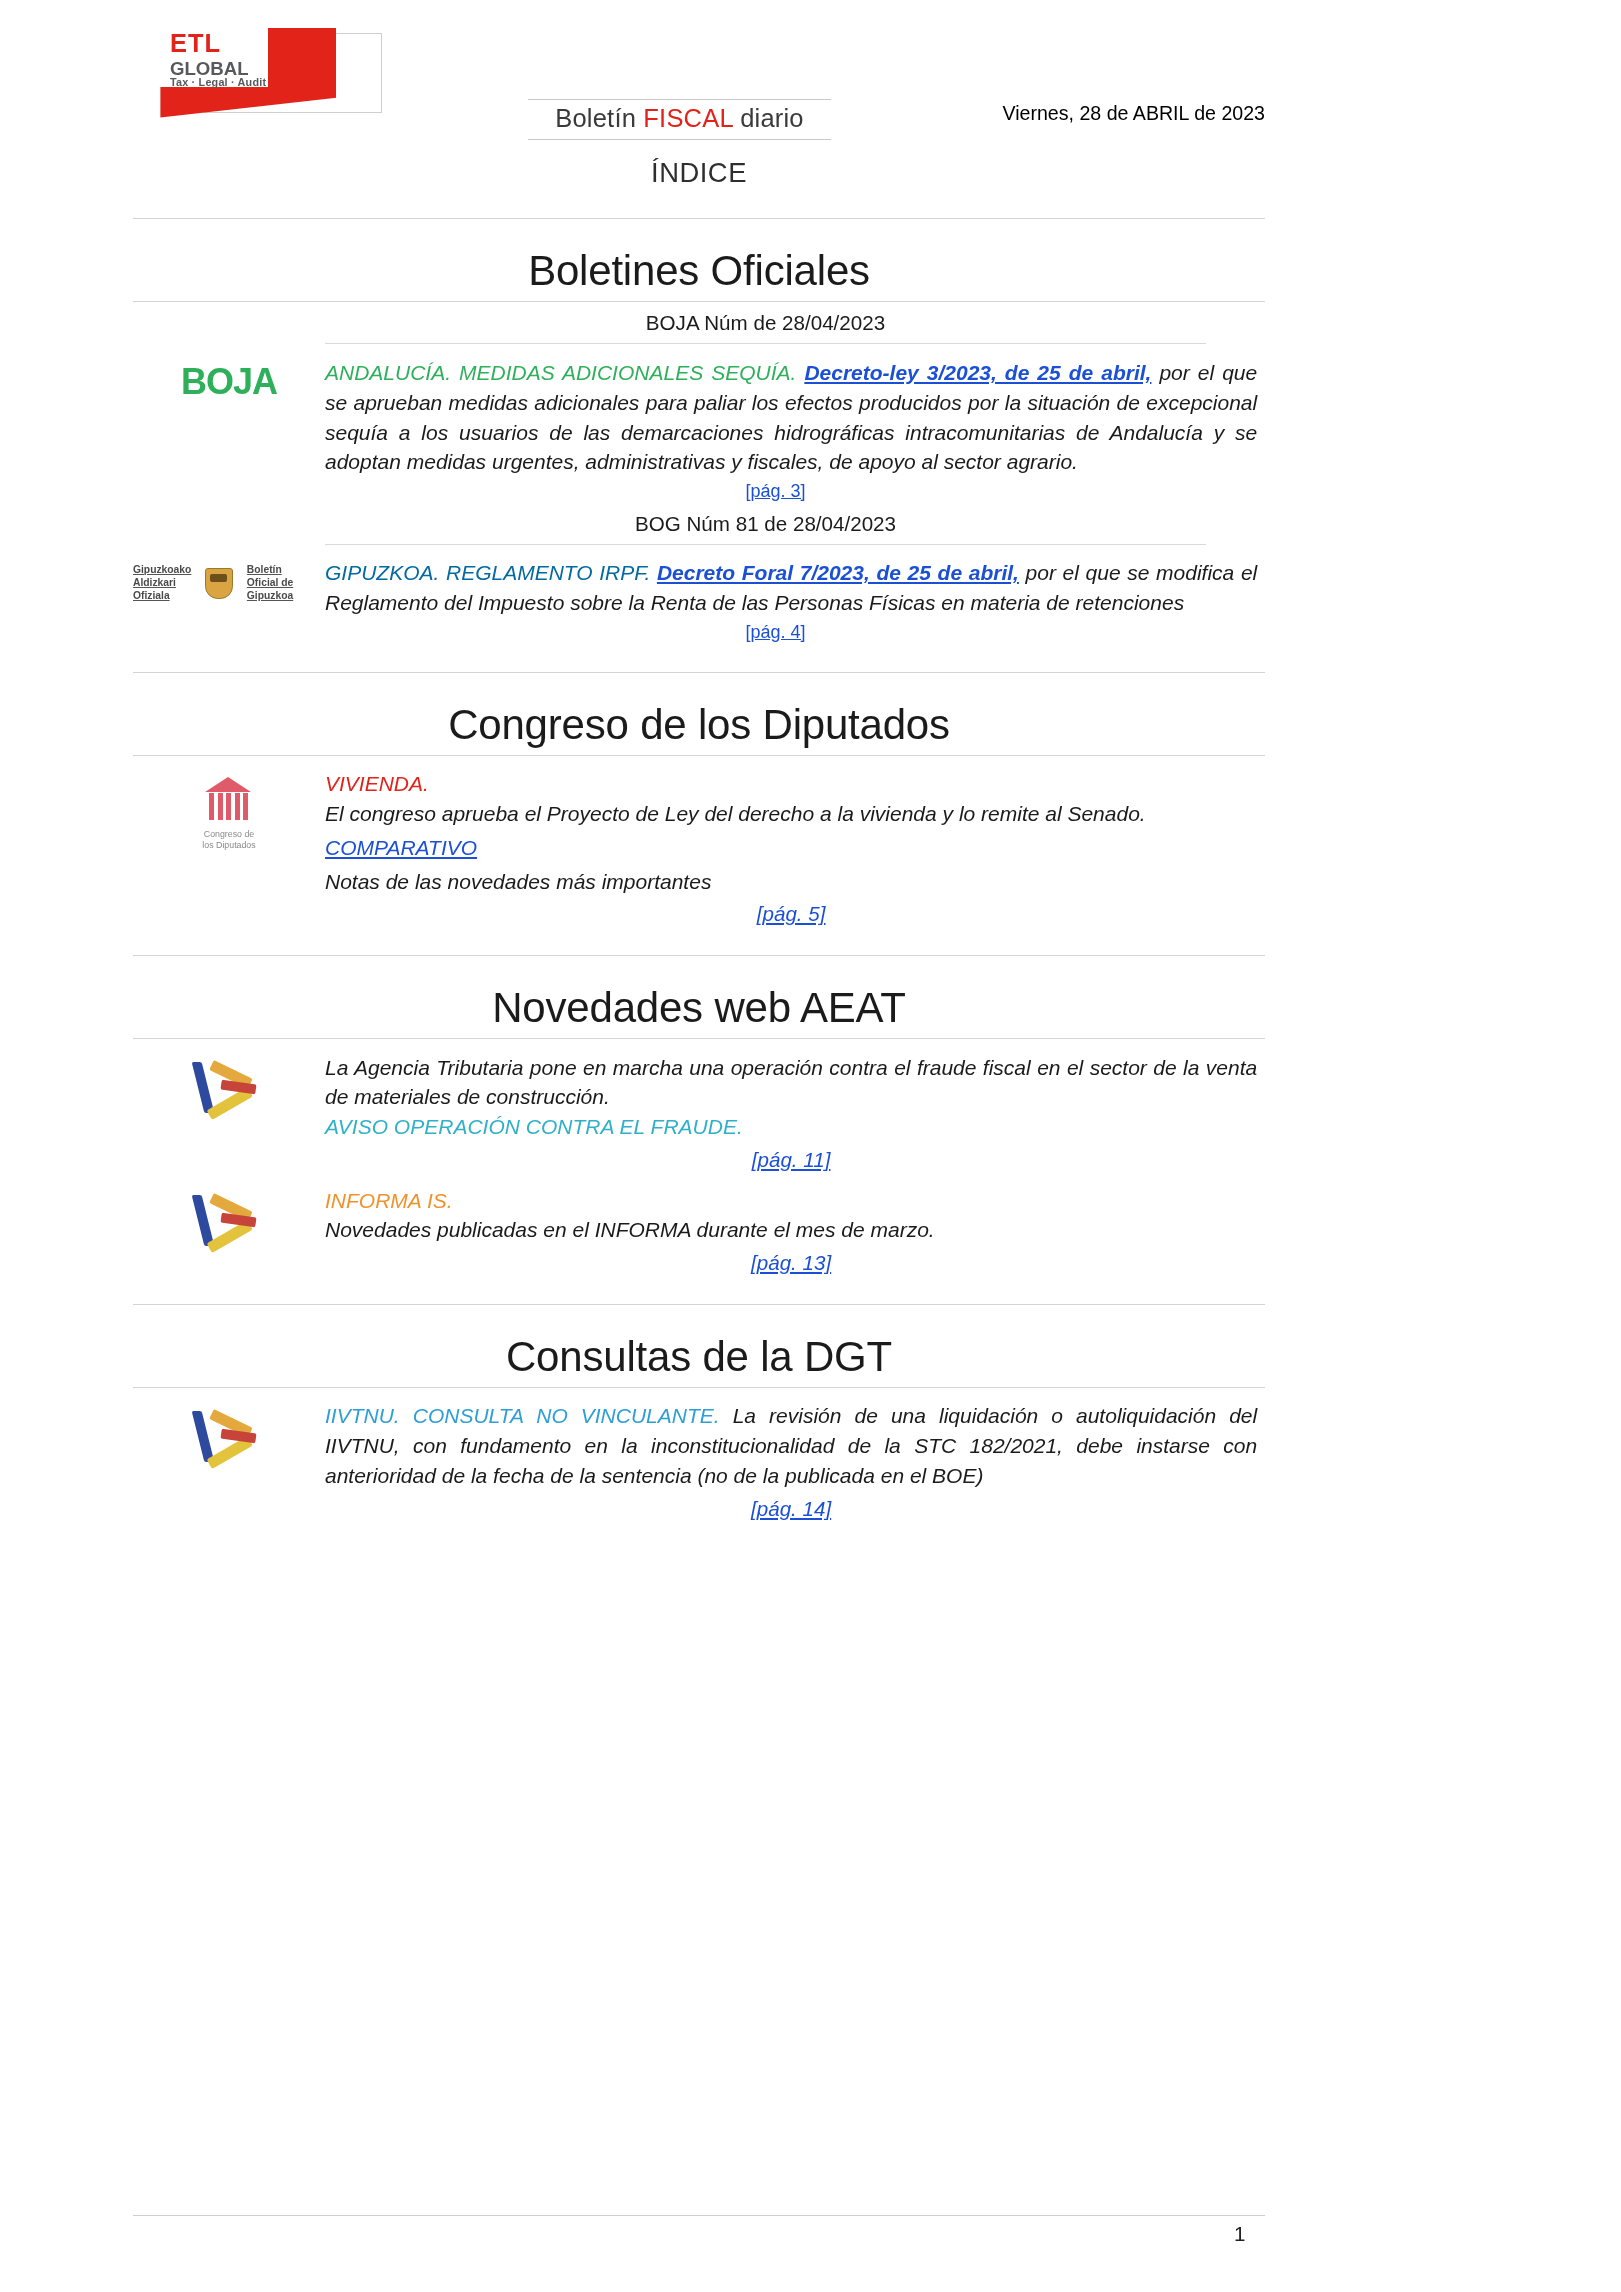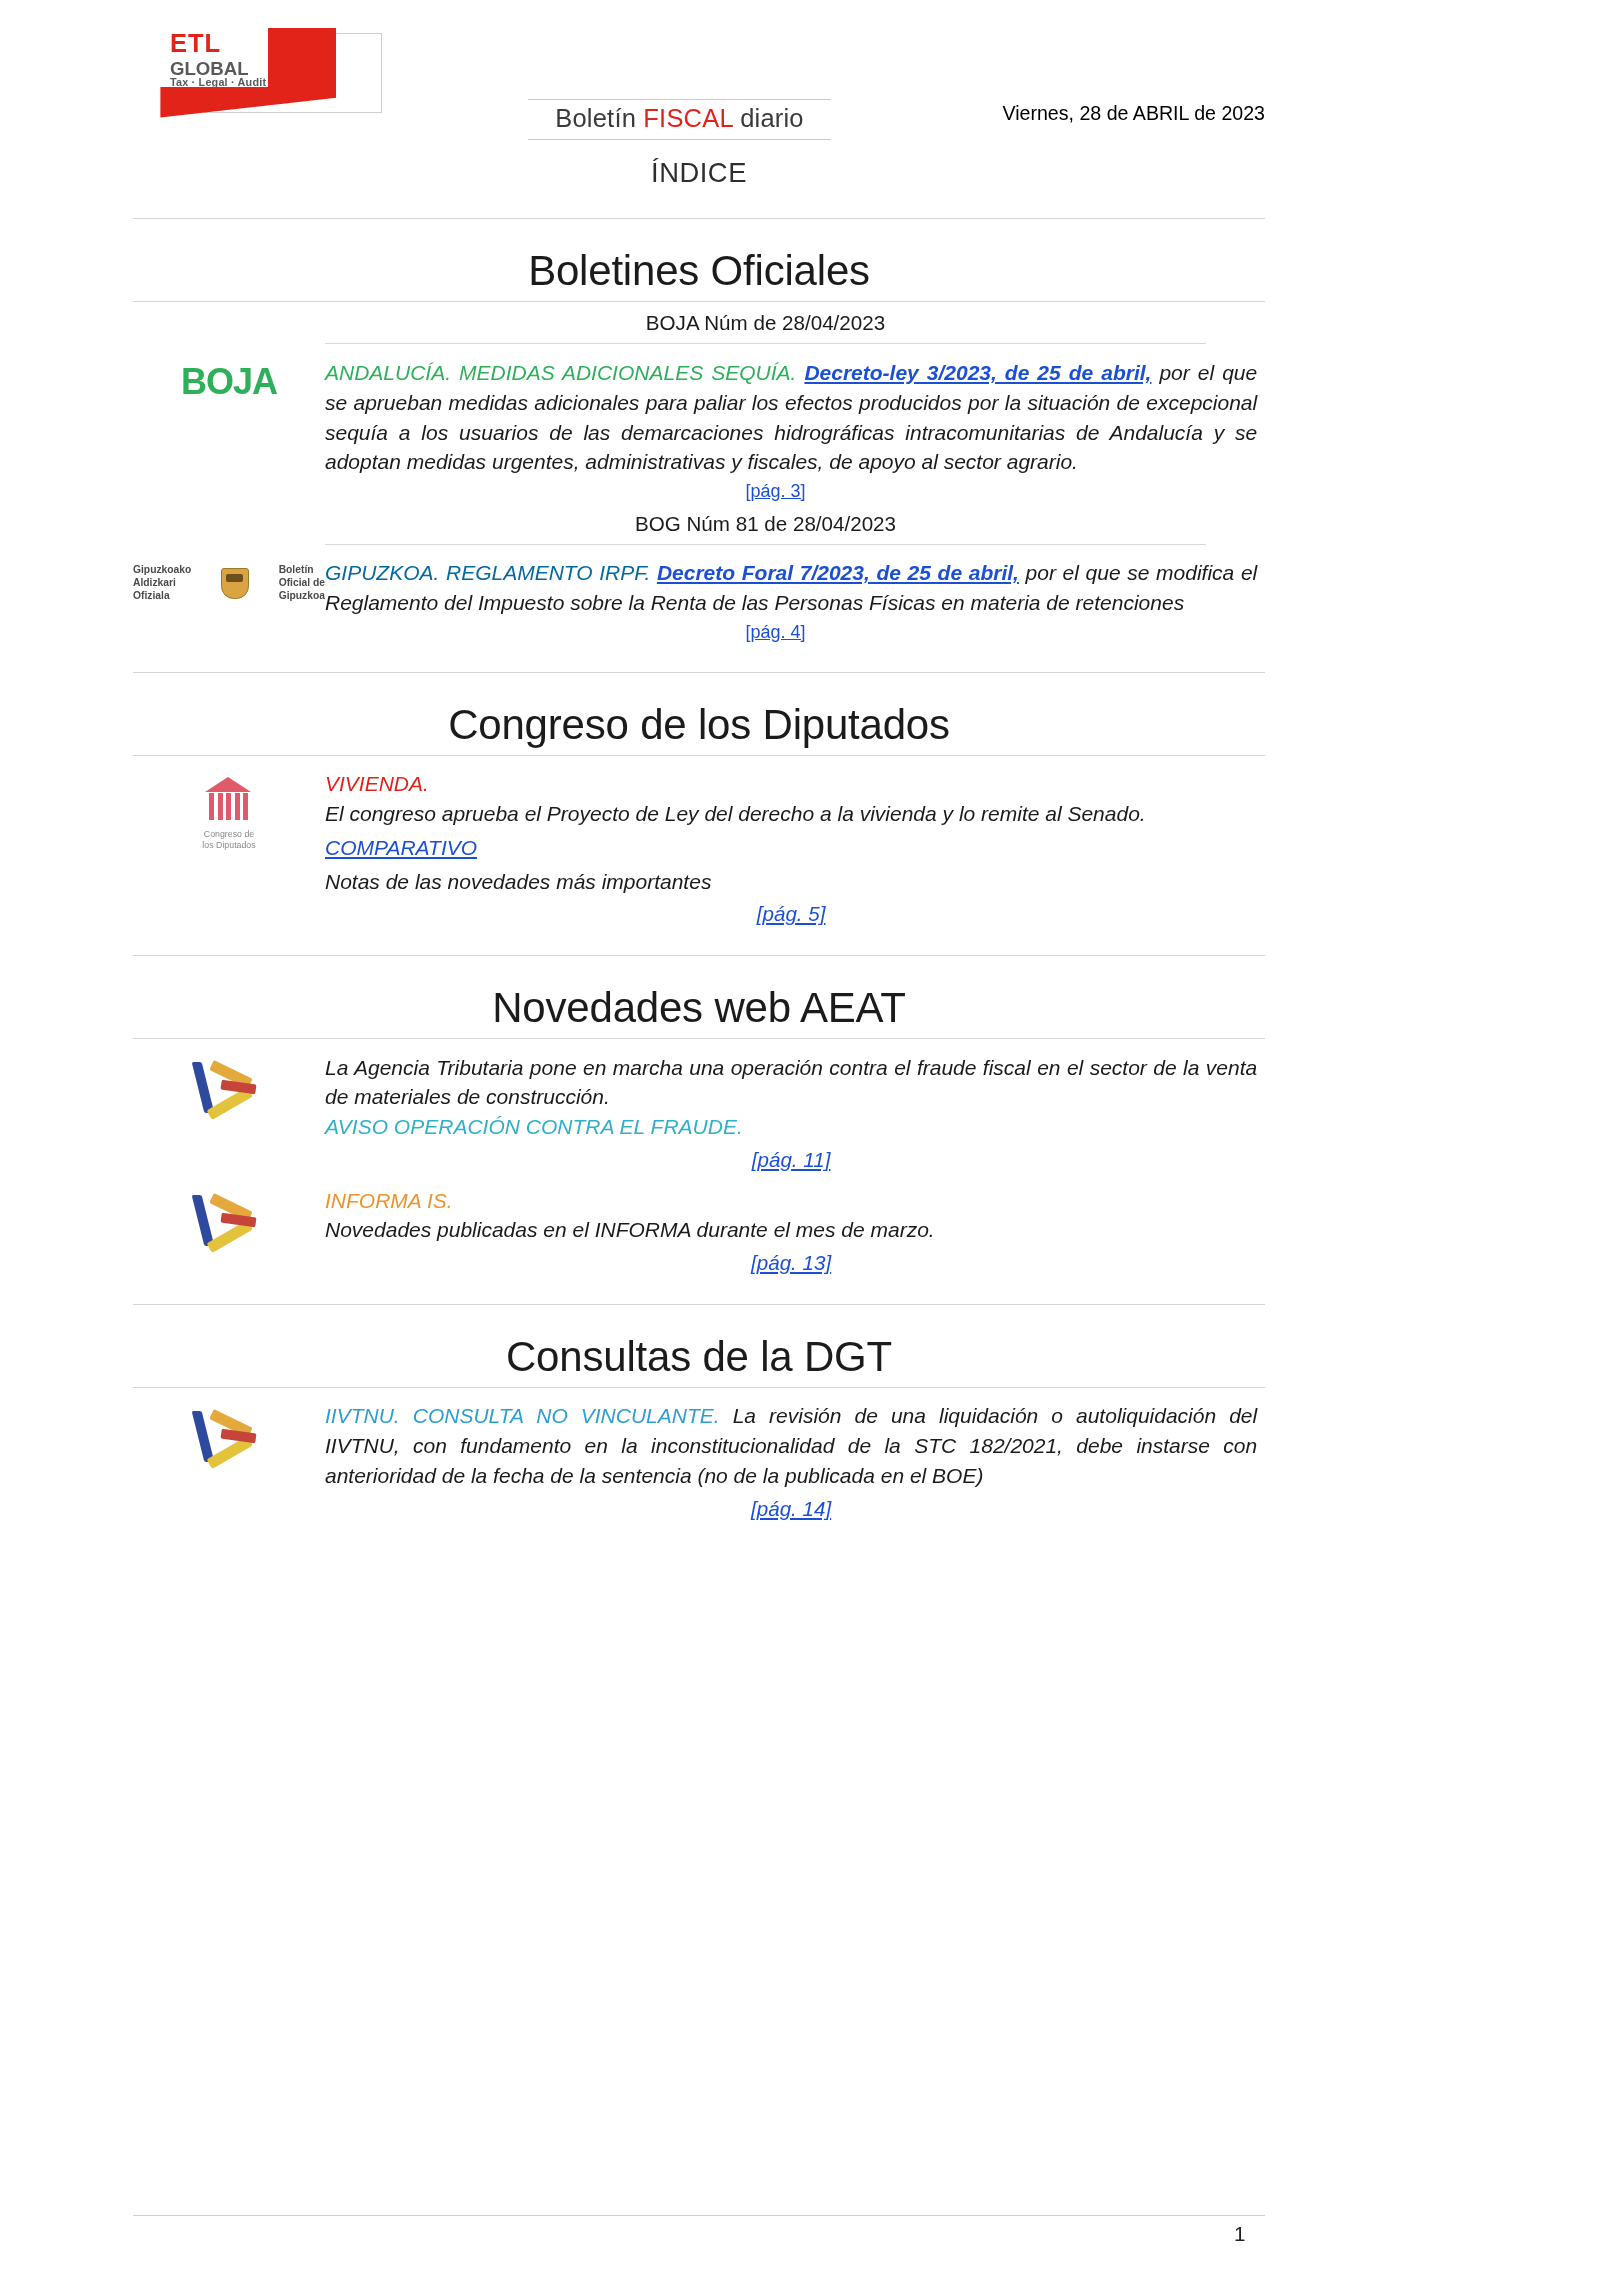--- a/index.html
+++ b/index.html
@@ -218,26 +218,27 @@
     font-weight: bold;
     color: #2eb05a;
     letter-spacing: -1px;
     line-height: 1;
   }
 
   
   .bog-logo {
     display: flex;
     align-items: center;
-    justify-content: space-between;
+    justify-content: flex-start;
     gap: 14px;
     font-size: 9.8px;
     color: #555;
     line-height: 1.25;
     text-align: left;
+    text-decoration: underline;
   }
   .bog-left { font-weight: bold; color: #4a4a4a; font-size: 10.3px; }
   .bog-shield {
     width: 25.5px; height: 29px;
     background: #d9a441;
     border: 1px solid #9a7a2a;
     border-radius: 2.9px 2.9px 12.7px 12.7px;
     position: relative;
   }
   .bog-shield:after {

